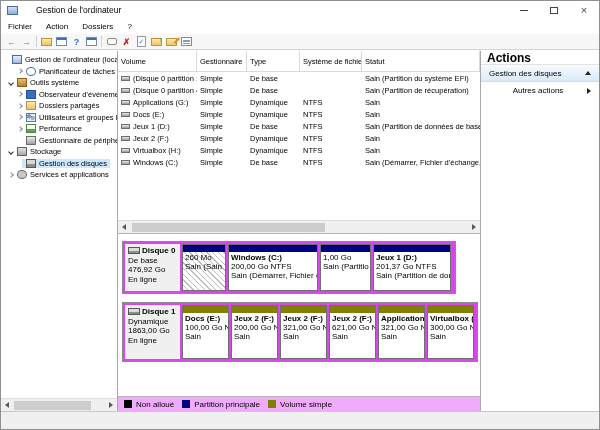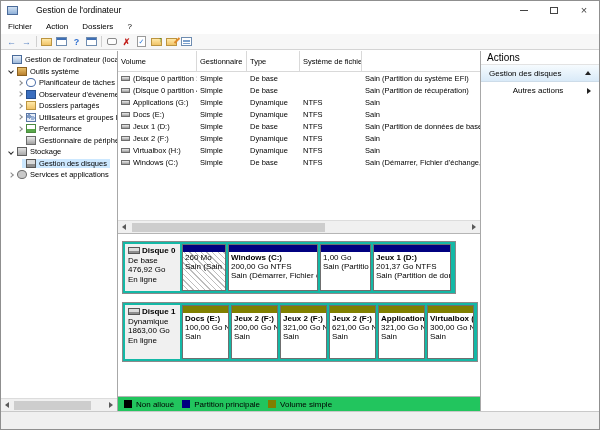--- a/index.html
+++ b/index.html
@@ -79,39 +79,39 @@
   .vrow{display:flex;height:12px;align-items:center}
   .vc{padding-left:3px;overflow:hidden;white-space:nowrap;height:12px;display:flex;align-items:center}
   .c0{width:79px}.c1{width:50px}.c2{width:53px}.c3{width:62px}.c4{flex:1}
   .vol-ico{width:9px;height:5px;flex:none;background:linear-gradient(#ececec,#9a9a9a);border:1px solid #6e6e6e;margin-right:3px}
 
   
   #center-hscroll{position:absolute;top:169px;left:0;right:0;height:13px;background:#f0f0f0;border-top:1px solid #dcdcdc}
 
   
   #disk-view{position:absolute;top:182px;left:0;right:0;bottom:15px;background:#fff;border-top:1px solid #b5b5b5;overflow:hidden}
-  .disk-row{position:absolute;left:4px;border:1px solid #8a8a8a;background:#14b8a6;display:flex;padding:2px}
+  .disk-row{position:absolute;left:4px;border:1px solid #8a8a8a;background:#d946ef;display:flex;padding:2px}
   .disk-label{width:55px;flex:none;background:#f0f0f0;padding:2px 3px;overflow:hidden;white-space:nowrap}
   .dsk-ico{display:inline-block;width:12px;height:7px;background:linear-gradient(#dcdcdc 55%,#8f8f8f 55%);border:1px solid #565656;vertical-align:middle;margin-right:2px}
   .disk-name{font-weight:bold;display:inline-block;vertical-align:middle}
   .disk-label div{line-height:9.5px}
   .part{border:1px solid #6f6f6f;margin-left:2px;background:#fff;display:flex;flex-direction:column;overflow:hidden}
   .pstrip{height:7px;flex:none}
   .pbody{flex:1;padding:1px 2px;overflow:hidden;white-space:nowrap;line-height:9px}
   .pname{font-weight:bold}
   .hatch .pbody{background:repeating-linear-gradient(45deg,#fff 0,#fff 3px,#bdbdbd 3px,#bdbdbd 4px)}
 
   
-  #legend{position:absolute;left:0;right:0;bottom:0;height:15px;background:#22c55e;border-top:1px solid #b5b5b5;display:flex;align-items:center;padding-left:6px;font-size:8px}
+  #legend{position:absolute;left:0;right:0;bottom:0;height:15px;background:#f0abfc;border-top:1px solid #b5b5b5;display:flex;align-items:center;padding-left:6px;font-size:8px}
   .leg-item{display:flex;align-items:center;margin-right:8px}
   .leg-sq{width:8px;height:8px;margin-right:4px;flex:none}
 
   
   #actions-panel{font-size:8px}
-  .actions-title{height:14px;display:flex;align-items:center;padding-left:6px;font-weight:normal;font-size:10px;border-bottom:1px solid #e3e3e3}
+  .actions-title{height:14px;display:flex;align-items:center;padding-left:6px;font-weight:bold;font-size:12px;border-bottom:1px solid #e3e3e3}
   .actions-group{height:17px;display:flex;align-items:center;padding:0 8px;background:linear-gradient(#f6fbfe,#d9eaf8);border-bottom:1px solid #cddce9}
   .actions-group .lbl{flex:1}
   .actions-more{height:17px;display:flex;align-items:center;padding:0 8px}
   .actions-more .lbl{flex:1;text-align:center}
   .tri-up{width:0;height:0;border-left:3.5px solid transparent;border-right:3.5px solid transparent;border-bottom:4px solid #222}
   .tri-right{width:0;height:0;border-top:3.5px solid transparent;border-bottom:3.5px solid transparent;border-left:4px solid #222}
 </style>
 </head>
 <body>
 
@@ -181,29 +181,29 @@
       </span>
   </div>
 
   <div id="left-panel">
     <div id="tree">
       <div class="trow ind0">
           <span class="chev none"></span>
           <span class="ti i-computer"></span>
           <span class="tlabel">Gestion de l'ordinateur (local)</span>
         </div>
+      <div class="trow ind2">
+          <span class="chev col"></span>
+          <span class="ti i-clock"></span>
+          <span class="tlabel">Planificateur de tâches</span>
+        </div>
       <div class="trow ind1">
           <span class="chev exp"></span>
           <span class="ti i-tools"></span>
           <span class="tlabel">Outils système</span>
-        </div>
-      <div class="trow ind2">
-          <span class="chev col"></span>
-          <span class="ti i-clock"></span>
-          <span class="tlabel">Planificateur de tâches</span>
         </div>
       <div class="trow ind2">
           <span class="chev col"></span>
           <span class="ti i-event"></span>
           <span class="tlabel">Observateur d'événements</span>
         </div>
       <div class="trow ind2">
           <span class="chev col"></span>
           <span class="ti i-folder"></span>
           <span class="tlabel">Dossiers partagés</span>
@@ -253,20 +253,21 @@
   </div>
 
   <div id="center-panel">
 
     <div id="volume-list">
       <div class="vheader">
         <span class="vh c0">Volume</span>
         <span class="vh c1">Gestionnaire</span>
         <span class="vh c2">Type</span>
         <span class="vh c3">Système de fichiers</span>
+        <span class="vh c4">Statut</span>
       </div>
       <div class="vrow">
           <span class="vc c0">
             <span class="vol-ico"></span>
             <span>(Disque 0 partition 1)</span>
           </span>
           <span class="vc c1">Simple</span>
           <span class="vc c2">De base</span>
           <span class="vc c3"></span>
           <span class="vc c4">Sain (Partition du système EFI)</span>

